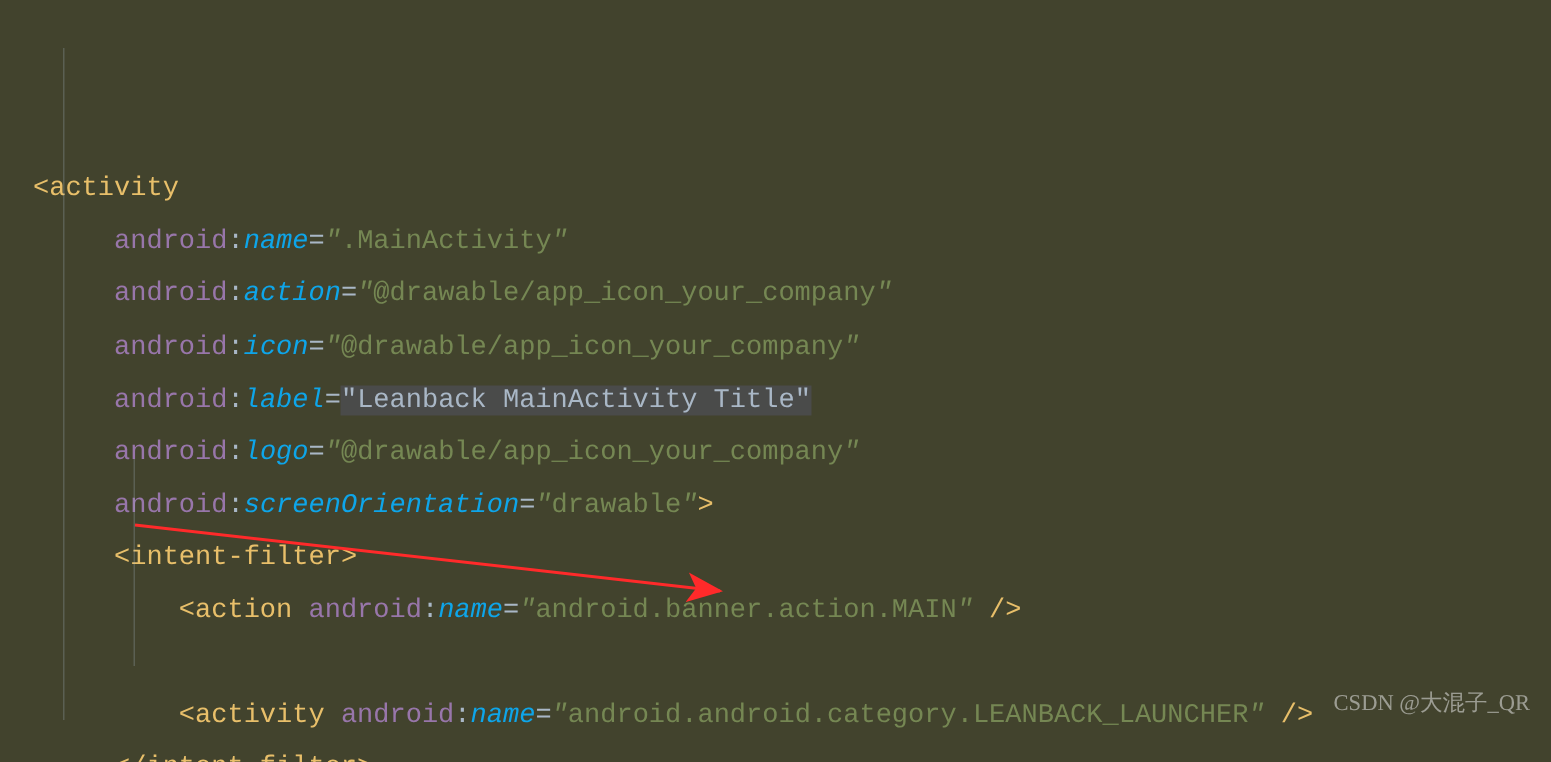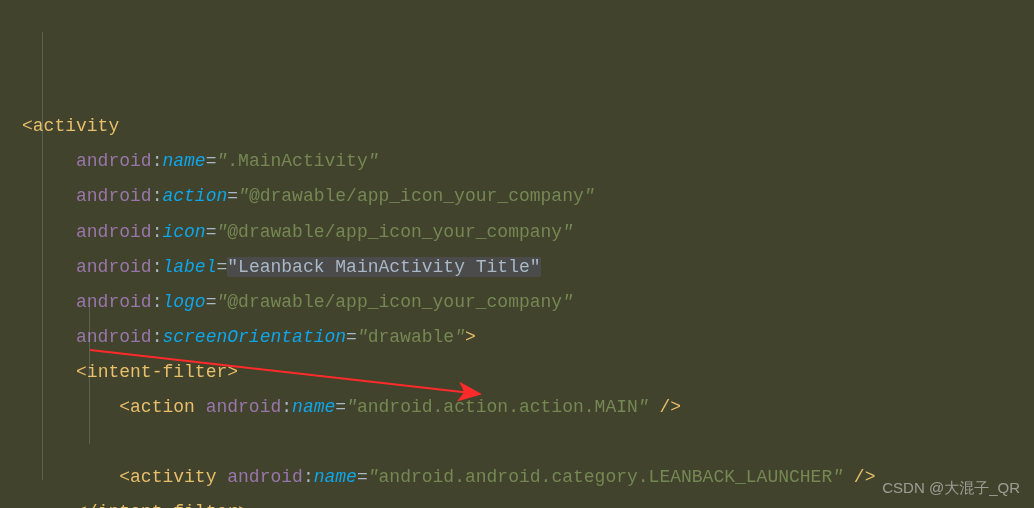--- a/index.html
+++ b/index.html
@@ -32,23 +32,23 @@
   .ns     { color: #9876aa; }      
   .attr   { color: #0ea5e9; font-style: italic; }      
   .colon  { color: #a9b7c6; }
   .eq     { color: #a9b7c6; }
   .str    { color: #758753; } 
   .q      { color: #758753; font-style: italic; }
   .hl     { background: #4a4b4a; color: #a9b7c6; font-style: normal; }
   .watermark {
     position: absolute;
     right: 14px;
-    bottom: 6px;
+    bottom: 24px;
     color: rgba(230,230,230,0.55);
-    font-family: Liberation Sans, sans-serif;
+    font-family: Liberation Serif, serif;
     font-size: 15px;
   }
   svg.arrow {
     position: absolute;
     left: 0; top: 0;
     pointer-events: none;
   }
 </style>
 </head>
 <body>
@@ -57,21 +57,21 @@
 <div class="guide" style="left:42px; top:32px; height:448px;"></div>
 <div class="guide" style="left:89px; top:306px; height:138px;"></div>
 <span class="angle">&lt;</span><span class="tag">activity</span>
      <span class="ns">android</span><span class="colon">:</span><span class="attr">name</span><span class="eq">=</span><span class="q">"</span><span class="str">.MainActivity</span><span class="q">"</span>
      <span class="ns">android</span><span class="colon">:</span><span class="attr">action</span><span class="eq">=</span><span class="q">"</span><span class="str">@drawable/app_icon_your_company</span><span class="q">"</span>
      <span class="ns">android</span><span class="colon">:</span><span class="attr">icon</span><span class="eq">=</span><span class="q">"</span><span class="str">@drawable/app_icon_your_company</span><span class="q">"</span>
      <span class="ns">android</span><span class="colon">:</span><span class="attr">label</span><span class="eq">=</span><span class="hl"><span class="q" style="font-style:normal;color:#a9b7c6;">"</span><span>Leanback MainActivity Title</span><span class="q" style="font-style:normal;color:#a9b7c6;">"</span></span>
      <span class="ns">android</span><span class="colon">:</span><span class="attr">logo</span><span class="eq">=</span><span class="q">"</span><span class="str">@drawable/app_icon_your_company</span><span class="q">"</span>
      <span class="ns">android</span><span class="colon">:</span><span class="attr">screenOrientation</span><span class="eq">=</span><span class="q">"</span><span class="str">drawable</span><span class="q">"</span><span class="angle">&gt;</span>
      <span class="angle">&lt;</span><span class="tag">intent-filter</span><span class="angle">&gt;</span>
-         <span class="angle">&lt;</span><span class="tag">action</span> <span class="ns">android</span><span class="colon">:</span><span class="attr">name</span><span class="eq">=</span><span class="q">"</span><span class="str">android.action.action.MAIN</span><span class="q">"</span><span class="angle"> /</span><span class="angle">&gt;</span>
+         <span class="angle">&lt;</span><span class="tag">action</span> <span class="ns">android</span><span class="colon">:</span><span class="attr">name</span><span class="eq">=</span><span class="q">"</span><span class="str">android.banner.action.MAIN</span><span class="q">"</span><span class="angle"> /</span><span class="angle">&gt;</span>
 
          <span class="angle">&lt;</span><span class="tag">activity</span> <span class="ns">android</span><span class="colon">:</span><span class="attr">name</span><span class="eq">=</span><span class="q">"</span><span class="str">android.android.category.LEANBACK_LAUNCHER</span><span class="q">"</span><span class="angle"> /</span><span class="angle">&gt;</span>
      <span class="angle">&lt;/</span><span class="tag">intent-filter</span><span class="angle">&gt;</span>
 
 </div>
 
 <svg class="arrow" width="1034" height="508">
   <defs>
     <marker id="ah" markerWidth="12" markerHeight="10" refX="11" refY="5" orient="auto">
       <path d="M0,0 L12,5 L0,10 L3,5 Z" fill="#ff2a2a"></path>

